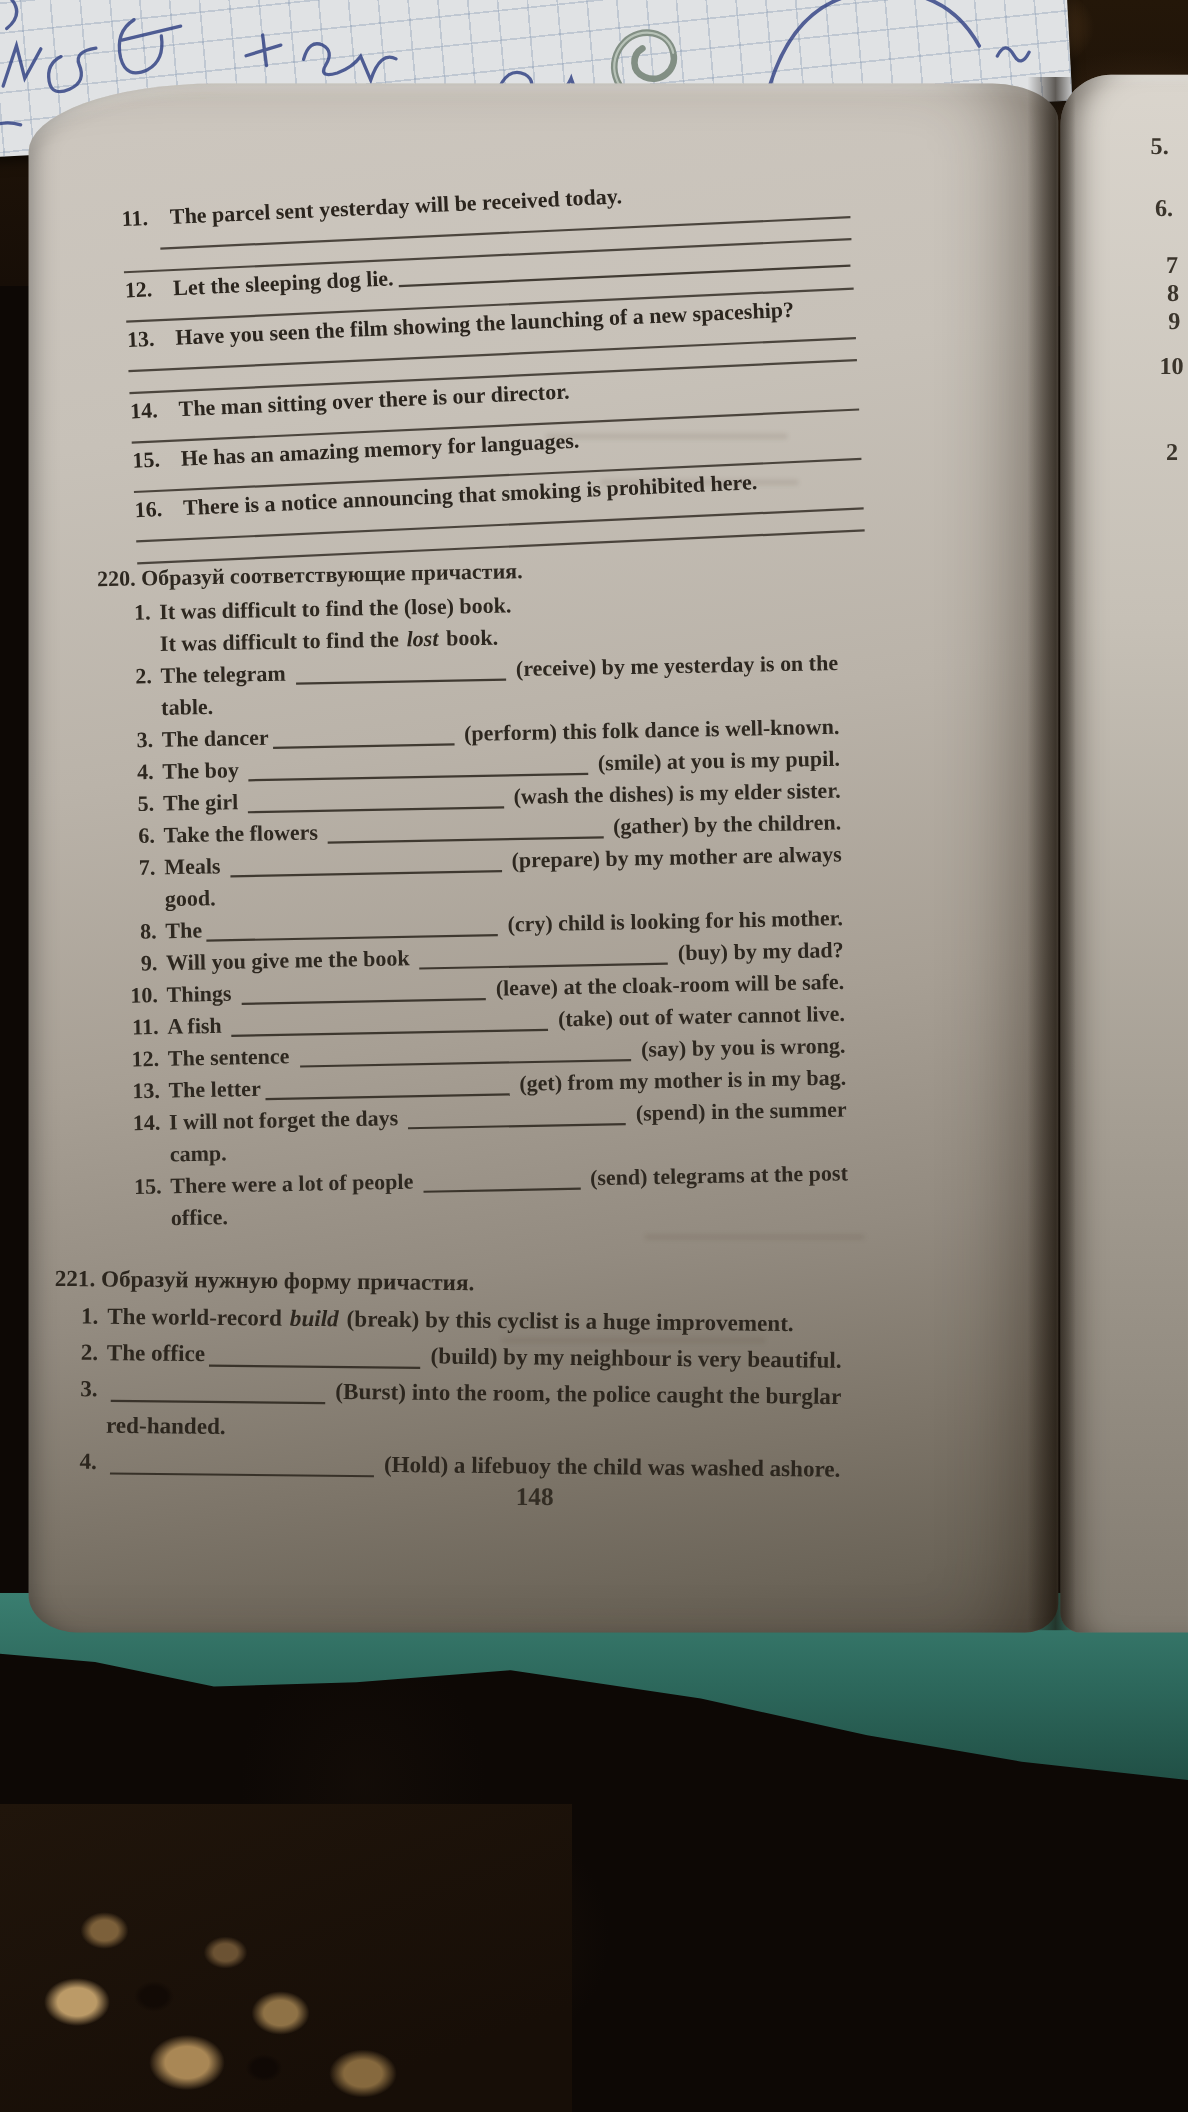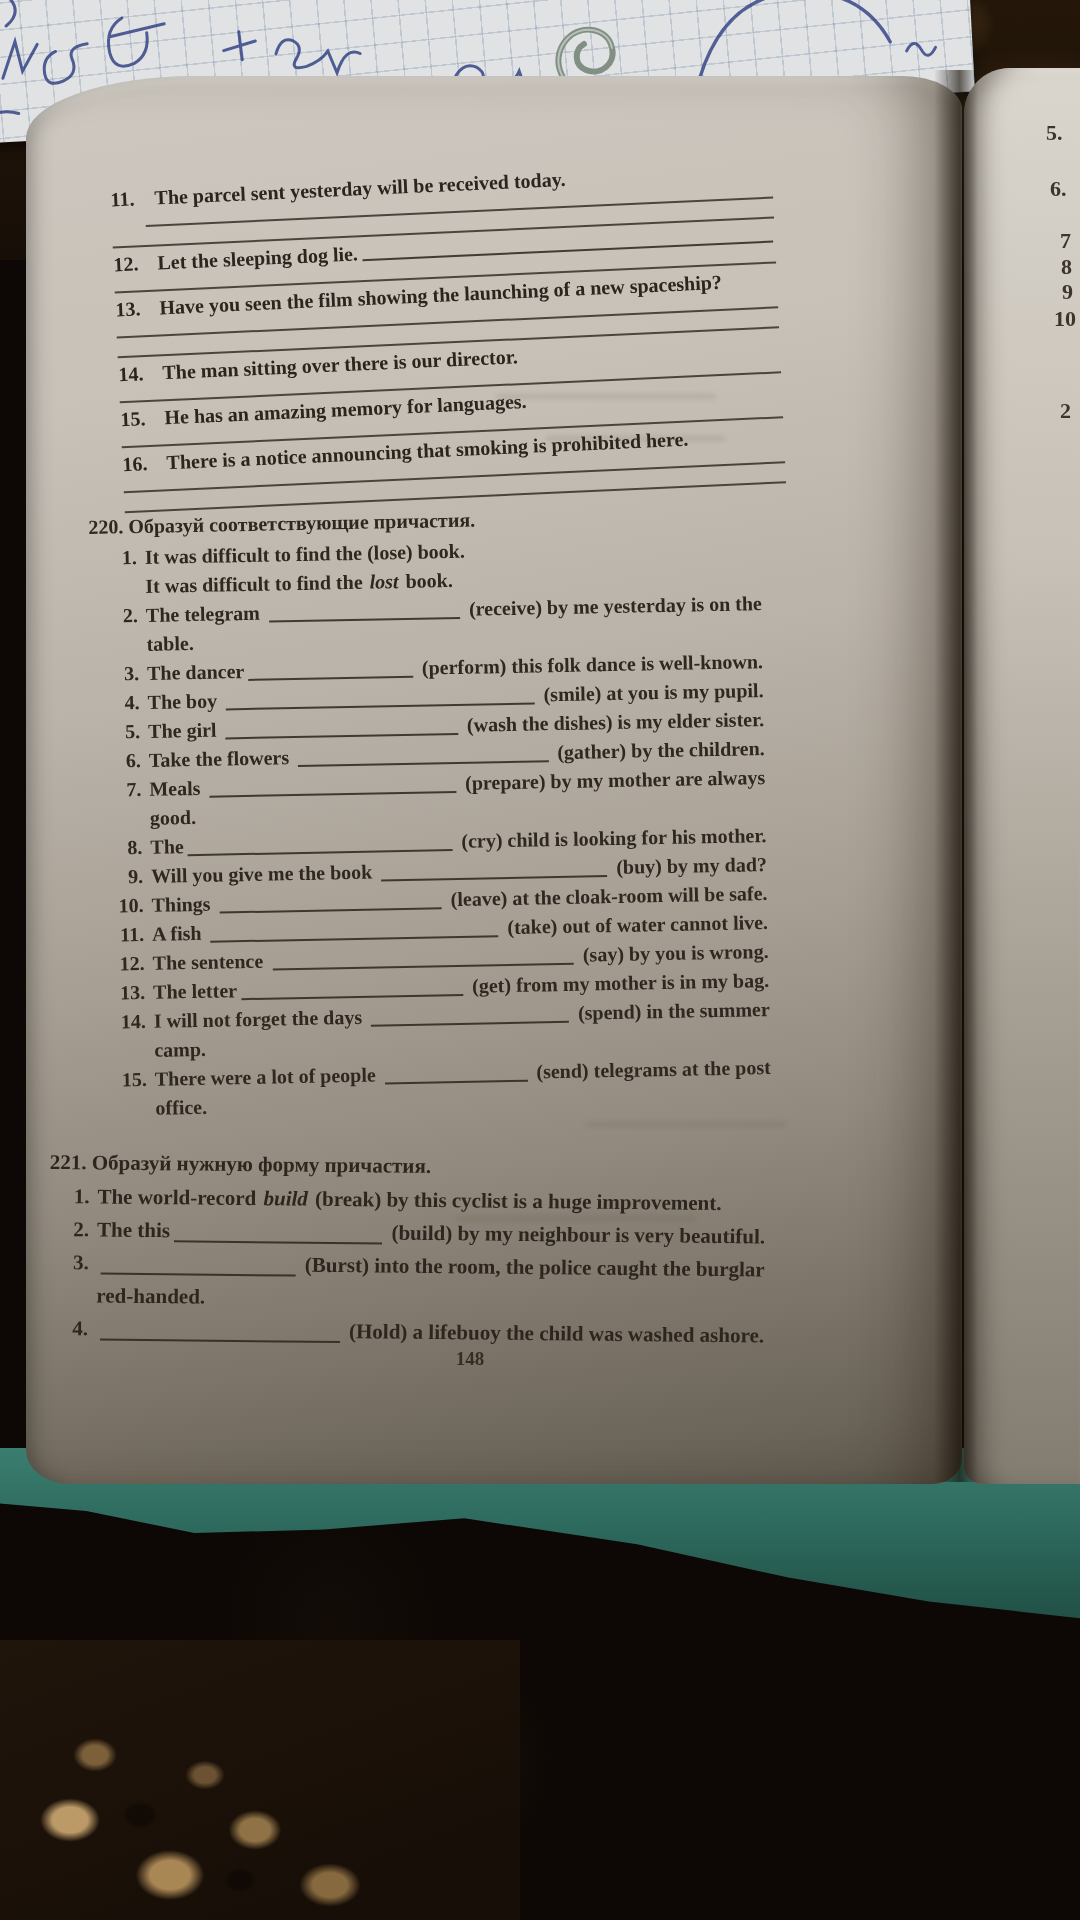--- a/index.html
+++ b/index.html
@@ -76,22 +76,22 @@
   .x-row .body{display:flex;flex:1;white-space:pre;}
   .x-wrap{margin-left:56px;line-height:29px;}
   .blank{flex:1;min-width:90px;border-bottom:2px solid rgba(42,36,28,.85);transform:translateY(-5px);margin:0 4px;}
   .em{font-style:italic;padding:0 2px;}
   .blk221{left:24px;top:1070px;width:716px;transform:rotate(0.6deg);transform-origin:left top;
           font-size:21px;color:#2c261e;}
   .blk221 .head{line-height:32px;margin-bottom:2px;}
   .blk221 .x-row{line-height:33px;}
   .blk221 .x-row .num{min-width:40px;}
   .blk221 .x-wrap{margin-left:48px;line-height:33px;}
-  .pageno{position:absolute;left:384px;top:1272px;width:120px;text-align:center;
-          font-size:19px;font-weight:bold;color:#332d24;}
+  .pageno{position:absolute;left:400px;top:1272px;width:120px;text-align:center;
+          font-size:23px;font-weight:bold;color:#332d24;}
 </style>
 </head>
 <body>
 
 <div class="scene">
   <div class="bg-fur"></div>
   <div class="midtex"></div>
   <div class="leopard"></div>
 
   <div class="paper">
@@ -119,21 +119,21 @@
   </svg>
 
   <div class="cover"></div>
 
   <div class="page-right" id="rightPage">
       <div class="rp-num" style="left: 82px; top: 52px;">5.</div>
       <div class="rp-num" style="left: 86px; top: 108px;">6.</div>
       <div class="rp-num" style="left: 96px; top: 160px;">7</div>
       <div class="rp-num" style="left: 97px; top: 186px;">8</div>
       <div class="rp-num" style="left: 98px; top: 211px;">9</div>
-      <div class="rp-num" style="left: 90px; top: 238px; text-align: right;">10</div>
+      <div class="rp-num" style="left: 90px; top: 252px; text-align: right;">10</div>
       <div class="rp-num" style="left: 96px; top: 330px;">2</div>
     </div>
 
   <div class="page-left">
     <div class="ghost" style="left:470px;top:318px;width:220px;"></div>
     <div class="ghost" style="left:520px;top:360px;width:180px;"></div>
     <div class="ghost" style="left:560px;top:1046px;width:200px;"></div>
     <div class="ghost" style="left:430px;top:1140px;width:240px;"></div>
 
     <div class="blk blkA" id="secA">
@@ -249,21 +249,21 @@
 
     <div class="blk blk221">
       <div class="head">221. Образуй нужную форму причастия.</div>
       <div id="ex221">
           <div class="x-row">
             <span class="num">1.</span>
             <span class="body"><span>The world-record </span><span class="em">build</span><span> (break) by this cyclist is a huge improvement.</span></span>
           </div>
           <div class="x-row">
             <span class="num">2.</span>
-            <span class="body"><span>The this</span><span class="blank"></span><span> (build) by my neighbour is very beautiful.</span></span>
+            <span class="body"><span>The office</span><span class="blank"></span><span> (build) by my neighbour is very beautiful.</span></span>
           </div>
           <div class="x-row">
             <span class="num">3.</span>
             <span class="body"><span class="blank"></span><span> (Burst) into the room, the police caught the burglar</span></span>
           </div>
           <div class="x-wrap">red-handed.</div>
           <div class="x-row">
             <span class="num">4.</span>
             <span class="body"><span class="blank"></span><span> (Hold) a lifebuoy the child was washed ashore.</span></span>
           </div>

